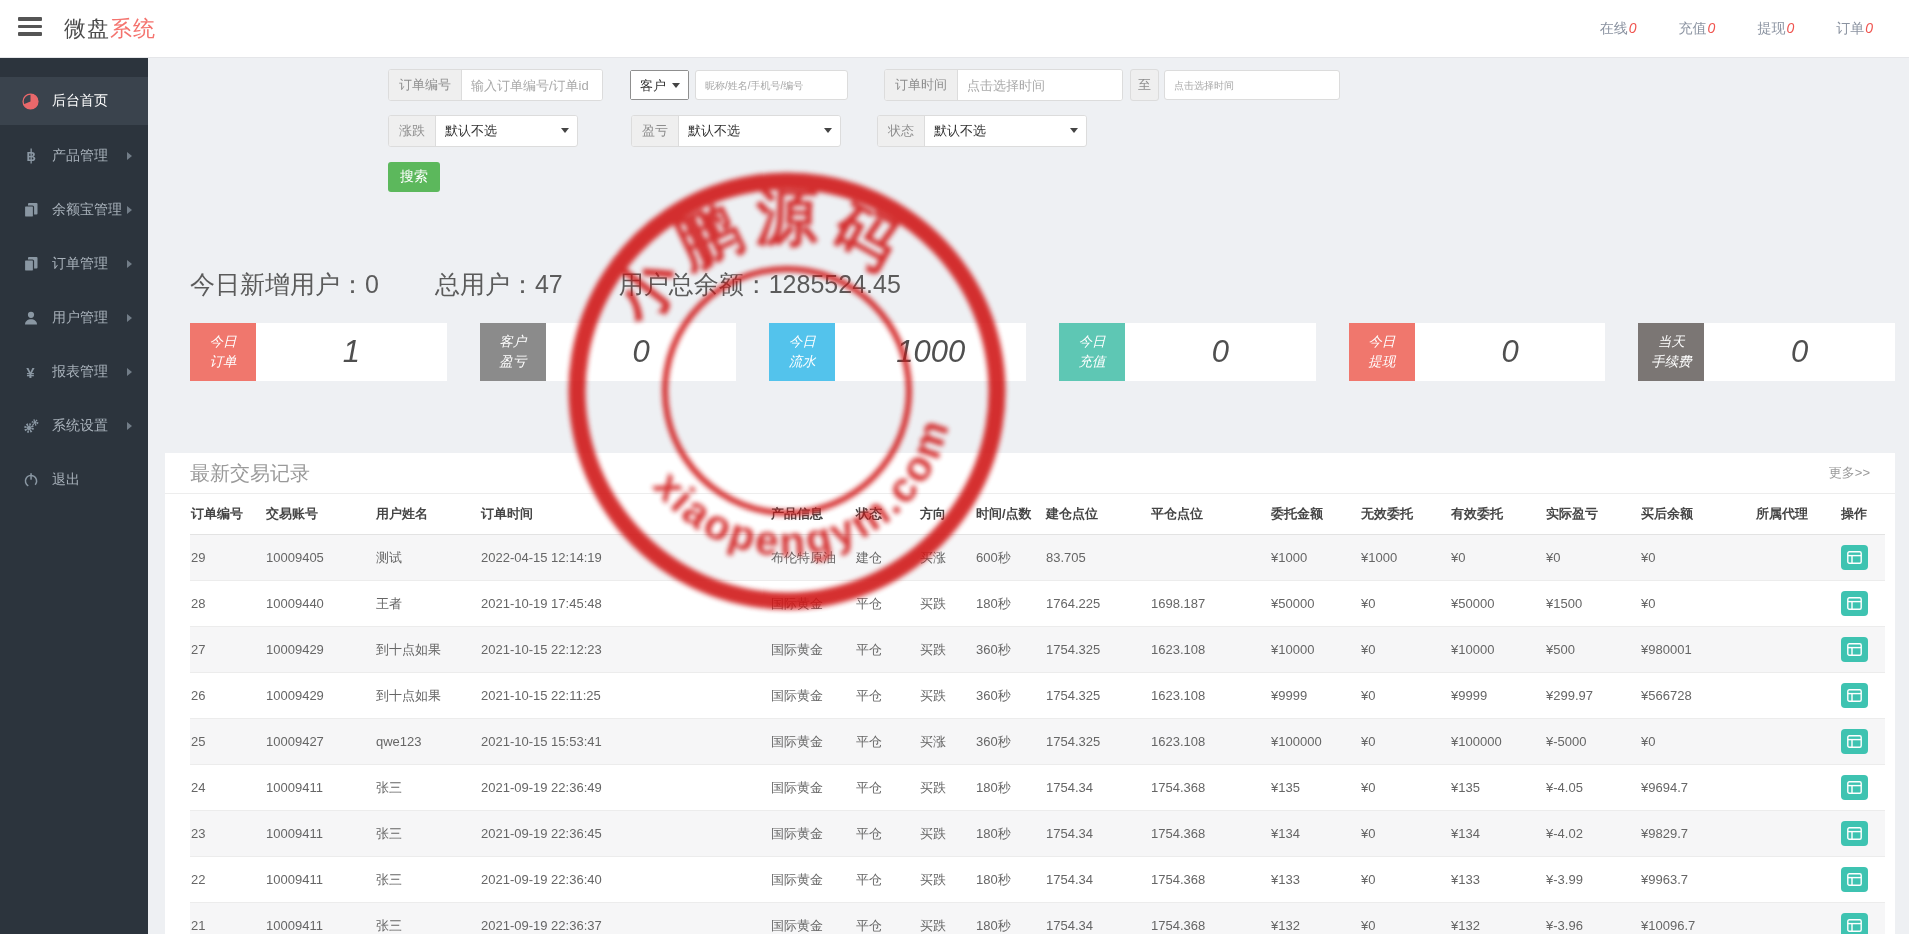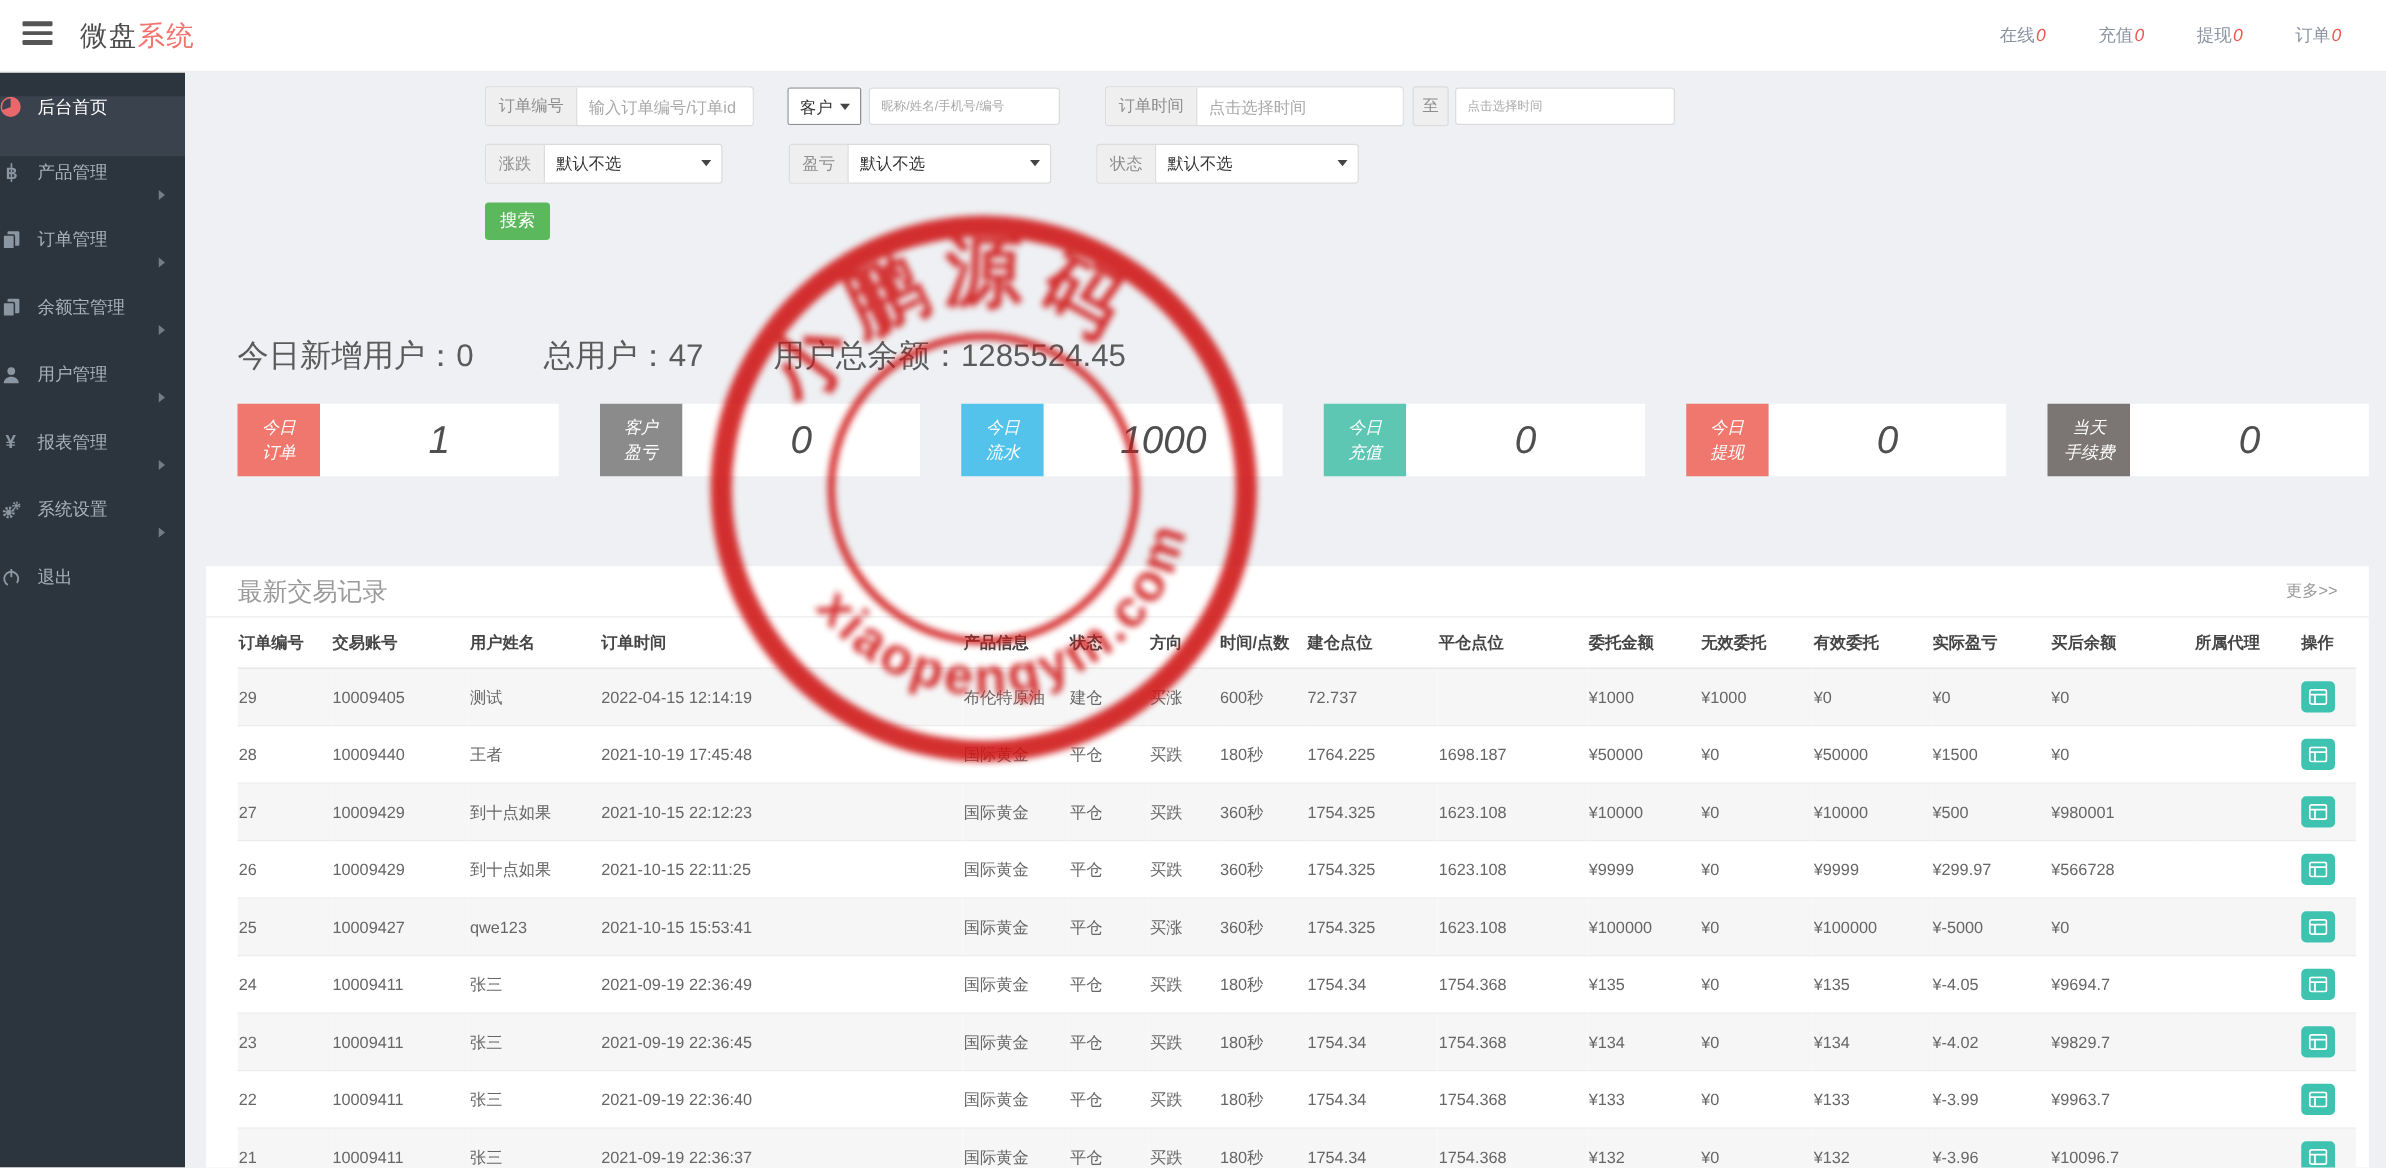--- a/index.html
+++ b/index.html
@@ -14,21 +14,21 @@
   .hamburger{position:absolute;left:18px;top:17px;width:24px;height:22px;cursor:pointer;}
   .hamburger i{display:block;width:24px;height:3.5px;background:#555;margin-bottom:4px;border-radius:1px;}
   .brand{position:absolute;left:64px;top:14px;font-size:22px;letter-spacing:1px;}
   .brand .b1{color:#4d4d4d;}
   .brand .b2{color:#f4736e;}
   .top-links{position:absolute;right:36px;top:0;height:57px;display:flex;align-items:center;gap:42px;}
   .top-link{font-size:14px;color:#8b93a1;text-decoration:none;cursor:pointer;}
   .top-link .cnt{color:#f0544f;font-style:italic;padding-left:1px;}
   
   .sidebar{position:absolute;left:0;top:57px;width:148px;height:877px;background:#2c343d;z-index:15;}
-  .side-item{position:relative;height:54px;display:flex;color:#a9b2bb;font-size:14px;cursor:pointer;}
+  .side-item{position:relative;height:54px;display:flex;align-items:center;padding-left:22px;color:#a9b2bb;font-size:14px;cursor:pointer;}
   .side-item .sicon{width:17px;height:17px;margin-right:13px;color:#8a97a3;flex:0 0 17px;display:inline-flex;align-items:center;justify-content:center;}
   .side-item.active{background:#3a434d;height:48px;margin:20px 0 4px 0;color:#fff;}
   .side-item.active .sicon{color:#e9686b;}
   .side-item .arrow{position:absolute;right:16px;top:50%;margin-top:-4px;width:0;height:0;border-top:4px solid transparent;border-bottom:4px solid transparent;border-left:5px solid #727d88;}
   .glyph-icon{font-size:15px;line-height:1;color:inherit;font-weight:bold;}
   
   .main{position:absolute;left:148px;top:57px;right:0;bottom:0;}
   
   .filters{padding-left:240px;padding-top:13px;}
   .frow{display:flex;align-items:center;height:30px;margin-bottom:16px;}
@@ -113,31 +113,31 @@
     <span>产品管理</span>
     <span class="arrow"></span>
   </div>
   <div class="side-item">
     <span class="sicon">
       <svg viewBox="0 0 16 16" width="16" height="16">
           <rect x="5" y="1" width="9.5" height="11.5" rx="1" fill="currentColor"></rect>
           <rect x="1.5" y="4" width="9" height="11" rx="1" fill="currentColor" stroke="#2c343d" stroke-width="1.2"></rect>
         </svg>
     </span>
-    <span>订单管理</span>
+    <span>余额宝管理</span>
     <span class="arrow"></span>
   </div>
   <div class="side-item">
     <span class="sicon">
       <svg viewBox="0 0 16 16" width="16" height="16">
           <rect x="5" y="1" width="9.5" height="11.5" rx="1" fill="currentColor"></rect>
           <rect x="1.5" y="4" width="9" height="11" rx="1" fill="currentColor" stroke="#2c343d" stroke-width="1.2"></rect>
         </svg>
     </span>
-    <span>余额宝管理</span>
+    <span>订单管理</span>
     <span class="arrow"></span>
   </div>
   <div class="side-item">
     <span class="sicon">
       <svg viewBox="0 0 16 16" width="16" height="16">
           <circle cx="8" cy="4.8" r="3.1" fill="currentColor"></circle>
           <path fill="currentColor" d="M2 14.5c0-3.2 2.7-5.2 6-5.2s6 2 6 5.2z"></path>
         </svg>
     </span>
     <span>用户管理</span>
@@ -328,21 +328,21 @@
       <tbody>
   <tr>
     <td>29</td>
     <td>10009405</td>
     <td>测试</td>
     <td>2022-04-15 12:14:19</td>
     <td>布伦特原油</td>
     <td>建仓</td>
     <td class="red">买涨</td>
     <td>600秒</td>
-    <td>72.737</td>
+    <td>83.705</td>
     <td class="pt"></td>
     <td class="red">¥1000</td>
     <td class="red">¥1000</td>
     <td class="red">¥0</td>
     <td class="green">¥0</td>
     <td class="red">¥0</td>
     <td></td>
     <td>
       <button class="act-btn">
         <svg width="15" height="13" viewBox="0 0 15 13">

